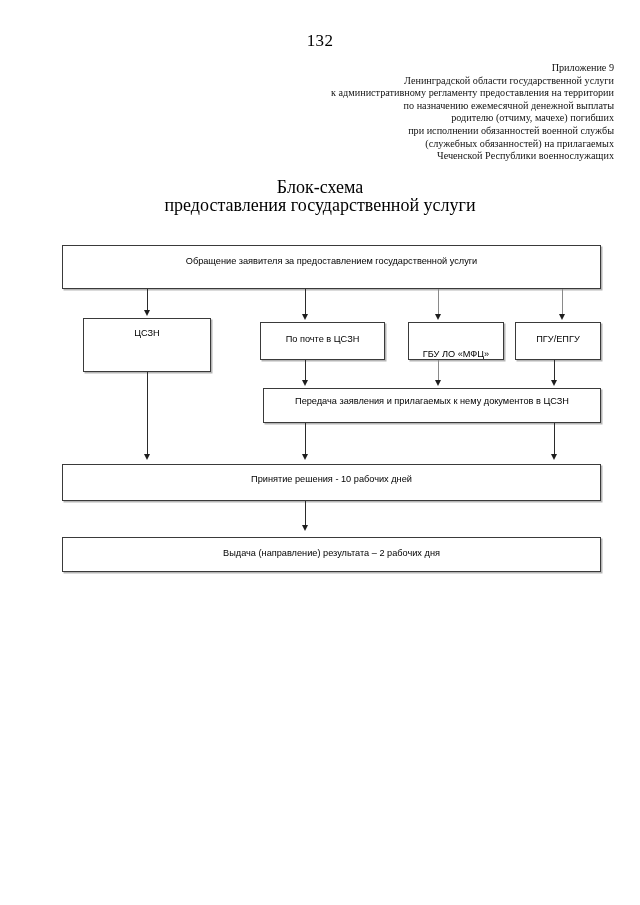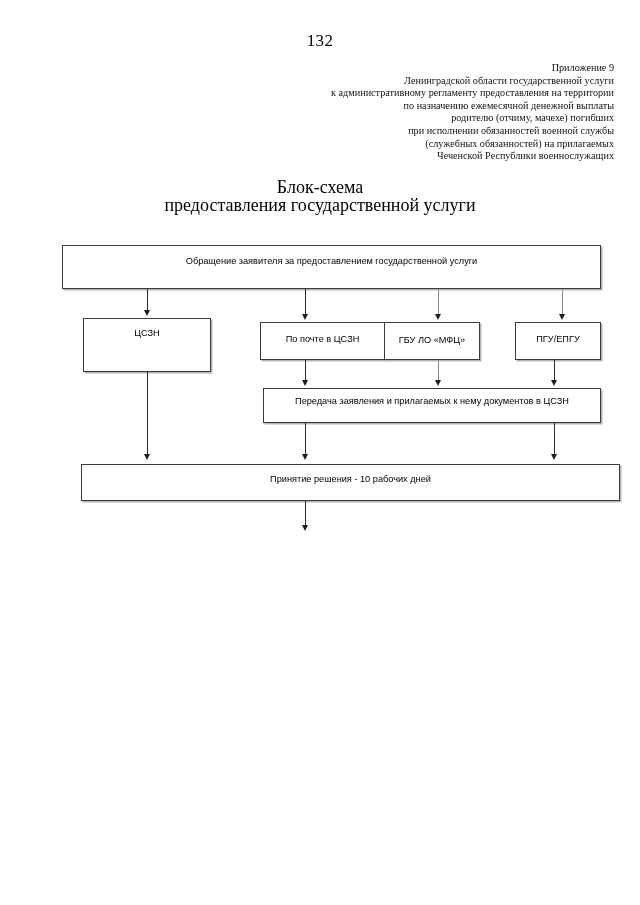--- a/index.html
+++ b/index.html
@@ -87,24 +87,24 @@
   }
   .node .node-text {
     display: block;
     padding: 0 6px;
   }
 
   
   #node-request     { left: 62px;  top: 245px; width: 539px; height: 44px; }
   #node-czsn        { left: 83px;  top: 318px; width: 128px; height: 54px; padding-top: 8px; }
   #node-mail        { left: 260px; top: 322px; width: 125px; height: 38px; padding-top: 10px; }
-  #node-mfc         { left: 384px; top: 322px; width: 96px;  height: 38px; padding-top: 11px; }
+  #node-mfc         { left: 408px; top: 322px; width: 96px;  height: 38px; padding-top: 25px; }
   #node-pgu         { left: 515px; top: 322px; width: 86px;  height: 38px; padding-top: 10px; }
   #node-transfer    { left: 263px; top: 388px; width: 338px; height: 35px; padding-top: 6px; }
-  #node-decision    { left: 62px;  top: 464px; width: 539px; height: 37px; padding-top: 8px; margin-left: 19px; }
+  #node-decision    { left: 62px;  top: 464px; width: 539px; height: 37px; padding-top: 8px; }
   #node-result      { left: 62px;  top: 537px; width: 539px; height: 35px; padding-top: 9px; }
 
   
   .conn {
     position: absolute;
     background: #2b2b2b;
     width: 1px;
   }
   .conn.gray { background: #8a8a8a; }
 
@@ -219,15 +219,18 @@
     <div class="conn" id="c10"></div>
     <div class="arrowhead" id="a10"></div>
 
     <div class="node" id="node-decision">
       <span class="node-text">Принятие решения - 10 рабочих дней</span>
     </div>
 
     <div class="conn" id="c11"></div>
     <div class="arrowhead" id="a11"></div>
 
+    <div class="node" id="node-result">
+      <span class="node-text">Выдача (направление) результата – 2 рабочих дня</span>
+    </div>
 
   </div>
 </div>
 
 </body></html>

